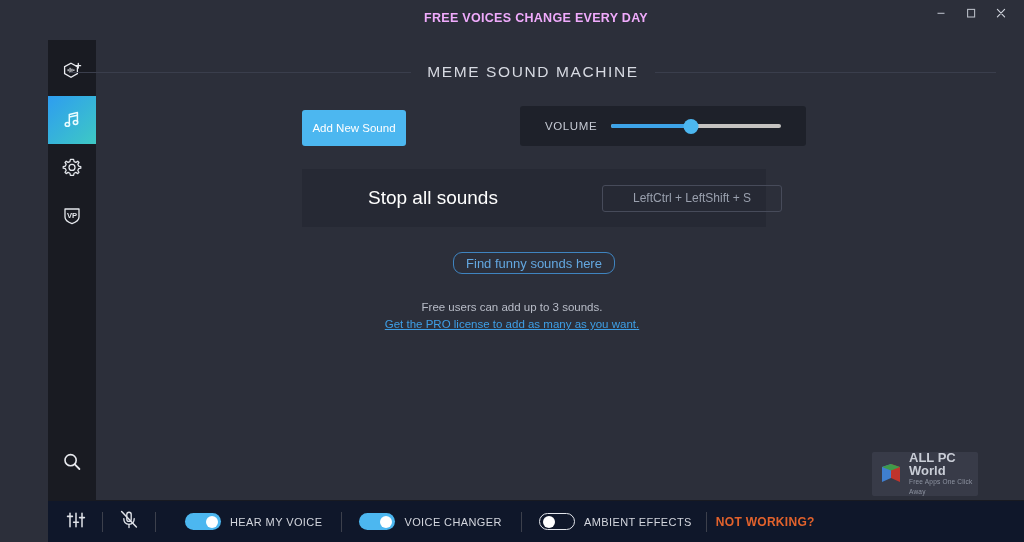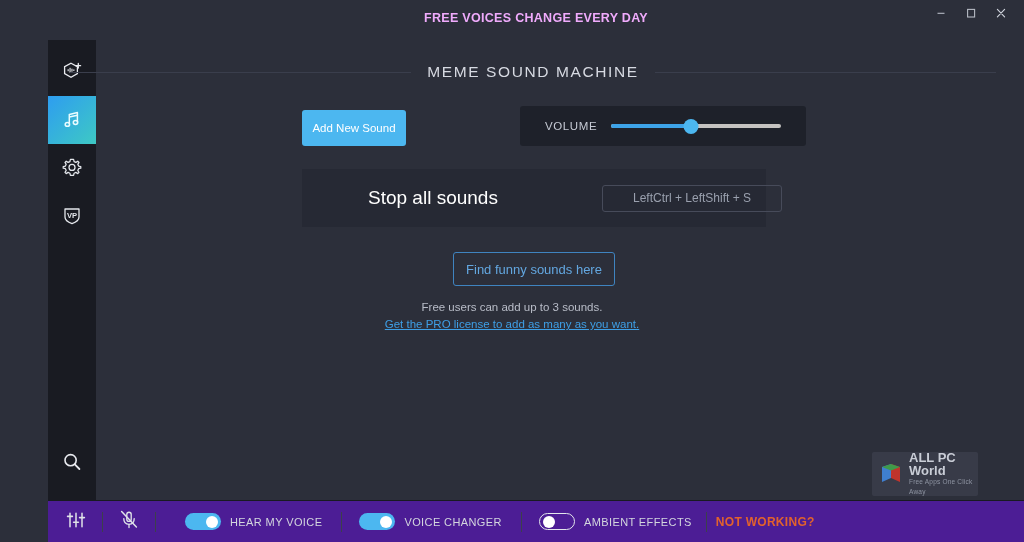--- a/index.html
+++ b/index.html
@@ -147,24 +147,24 @@
     border-radius: 3px;
     display: flex; align-items: center; justify-content: center;
     color: #9aa0ae;
     font-size: 12px;
     cursor: pointer;
     margin-left: 40px;
   }
 
   #find-sounds-btn {
     position: absolute; left: 453px; top: 252px;
-    width: 162px; height: 34px;
+    width: 162px; height: 22px;
     background: transparent;
     border: 1px solid #3f84c0;
-    border-radius: 3px;
+    border-radius: 9px;
     color: #63a7e0;
     font-family: "Liberation Sans", sans-serif;
     font-size: 13px;
     cursor: pointer;
   }
 
   #free-note {
     position: absolute; left: 0; top: 301px; width: 1024px;
     text-align: center;
     color: #b9bdc8;
@@ -195,21 +195,21 @@
     color: #c9cdd6; font-size: 13px; font-weight: bold; line-height: 13px;
   }
   #wm-sub {
     color: #8f95a3; font-size: 6.5px; line-height: 10px; letter-spacing: 0.2px;
   }
 
   
   #bottombar {
     position: absolute; left: 48px; top: 500px;
     width: 976px; height: 42px;
-    background: #4c1d95;
+    background: #0f172a;
     border-top: 1px solid #181a21;
     display: flex; align-items: center;
   }
   .bb-icon {
     width: 34px; height: 42px;
     display: flex; align-items: center; justify-content: center;
     cursor: pointer;
   }
   .bb-sep {
     width: 1px; height: 20px; background: #3c404c; margin: 0 9px;

